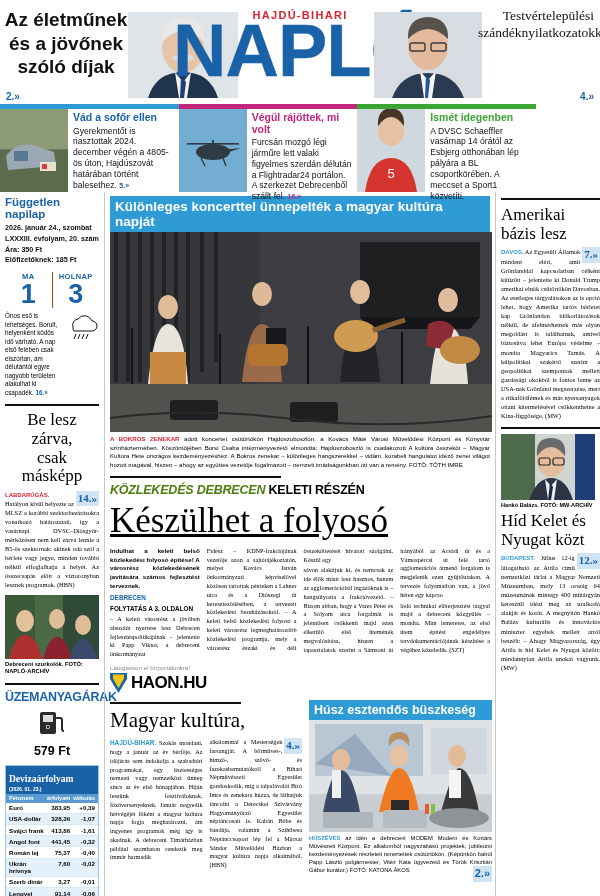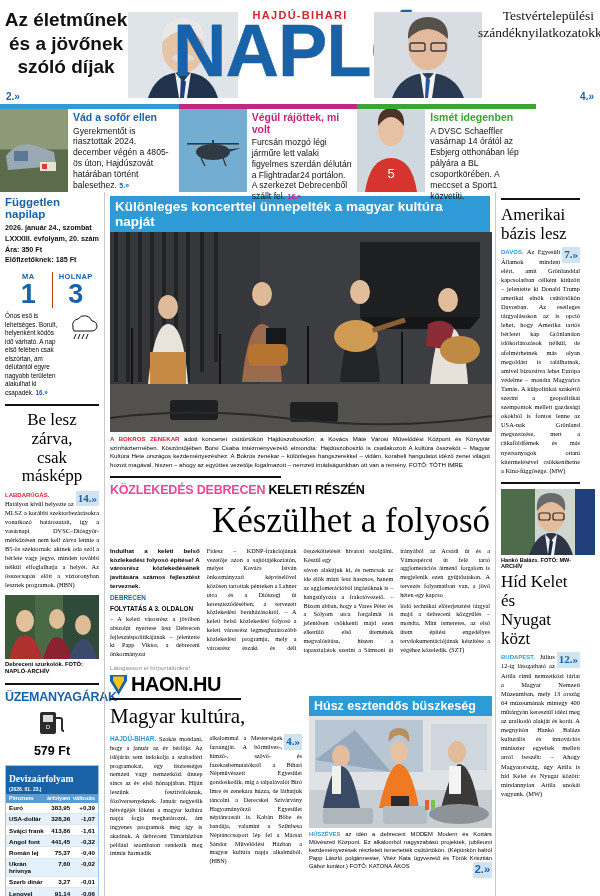--- a/index.html
+++ b/index.html
@@ -45,21 +45,21 @@
   .teaser-img { width: 68px; height: 88px; flex: 0 0 68px; }
   .teaser-txt { flex: 1; padding: 8px 5px 3px 5px; }
   .teaser-h { font-weight: bold; font-size: 10.5px; line-height: 1.1; margin-bottom: 2px; }
   .teaser-b { font-size: 8.6px; line-height: 1.26; color: #111; }
   .tref { font-size: 7px; font-weight: bold; }
 
   
   .body-grid { display: flex; width: 600px; height: 704px; }
   .col-left { width: 104px; flex: 0 0 104px; padding: 4px 5px 0 5px; }
   .col-mid { width: 392px; flex: 0 0 392px; padding: 4px 5px 0 5px; border-left: 1px solid #c9c9c9; border-right: 1px solid #c9c9c9; }
-  .col-right { width: 104px; flex: 0 0 104px; padding: 4px 20px 0 5px; }
+  .col-right { width: 104px; flex: 0 0 104px; padding: 4px 0 0 5px; }
 
   
   .l-title { color: #1a62a8; font-weight: bold; font-size: 11.5px; margin-bottom: 3px; }
   .l-meta { font-size: 7.2px; font-weight: bold; line-height: 1.5; color: #111; }
   .wx { display: flex; margin-top: 6px; text-align: center; }
   .wx-cell { flex: 1; }
   .wx-cell + .wx-cell { border-left: 1px solid #c2410c; }
   .wx-lab { color: #1a62a8; font-weight: bold; font-size: 7.5px; letter-spacing: .4px; }
   .wx-val { color: #1a62a8; font-weight: bold; font-size: 27px; line-height: 1.0; }
   .wx-desc { display: flex; margin-top: 4px; gap: 3px; }
@@ -86,32 +86,32 @@
   .fx-row { display: flex; font-size: 6.2px; font-weight: bold; padding: 1.6px 3px; border-bottom: 1px solid #d8e8f4; }
   .fx-row:nth-child(even) { background: #e4f0fa; }
   .fx-c1 { flex: 1.35; } .fx-c2 { flex: 1; text-align: right; } .fx-c3 { flex: .95; text-align: right; }
 
   
   .m-banner { background: #2e9bd6; color: #fff; font-weight: bold; font-size: 13.5px; padding: 3px 5px; }
   .m-photo { width: 100%; height: 200px; }
   .m-cap { font-size: 6.1px; line-height: 1.4; text-align: justify; margin-top: 3px; }
   .cap-lead { color: #d9232e; font-weight: bold; }
   .m-kicker { font-weight: bold; font-size: 12.5px; letter-spacing: -0.2px; margin-top: 5px; }
-  .m-kicker .k1 { color: #ec4899; }
-  .m-head { font-family: "Liberation Serif", serif; font-size: 35px; text-align: right; line-height: 1.05; margin: 6px 0 7px; }
+  .m-kicker .k1 { color: #4d7c0f; font-style: italic; }
+  .m-head { font-family: "Liberation Serif", serif; font-size: 35px; text-align: left; line-height: 1.05; margin: 6px 0 7px; text-decoration: underline; }
   .m-cols { column-count: 4; column-gap: 7px; font-family: "Liberation Serif", serif; font-size: 6.2px; line-height: 1.42; text-align: justify; }
   .m-cols p { margin-bottom: 2px; text-indent: 6px; }
   .m-cols p.noind { text-indent: 0; }
   .blue-lab { color: #1a62a8; font-weight: bold; font-family: "Liberation Sans", sans-serif; font-size: 6.4px; }
   .cont-lab { font-weight: bold; font-family: "Liberation Sans", sans-serif; font-size: 6.4px; }
   .haon { margin-top: 5px; }
   .haon-t { color: #8a8a8a; font-size: 6.2px; margin-bottom: 2px; }
   .haon-l { display: flex; align-items: center; gap: 4px; }
-  .haon-l b { font-size: 20px; letter-spacing: -0.5px; }
-  .m-bottom { display: flex; gap: 7px; }
+  .haon-l b { font-size: 17px; letter-spacing: -0.5px; }
+  .m-bottom { display: flex; gap: 7px; margin-top: 7px; }
   .mb-left { flex: 0 0 192px; }
   .mb-right { flex: 1; }
   .mb-head { font-family: "Liberation Serif", serif; font-size: 21px; line-height: 1.1; margin-bottom: 6px; }
   .mb-cols { column-count: 2; column-gap: 7px; font-family: "Liberation Serif", serif; font-size: 6.2px; line-height: 1.42; text-align: justify; }
   .b-banner { background: #2e9bd6; color: #fff; font-weight: bold; font-size: 12.5px; padding: 3px 5px; }
   .b-photo { width: 100%; height: 112px; }
   .b-cap { font-size: 5.8px; line-height: 1.4; text-align: justify; margin-top: 2px; }
 
   
   .r-head { font-family: "Liberation Serif", serif; font-size: 17px; line-height: 1.12; margin-bottom: 4px; }

